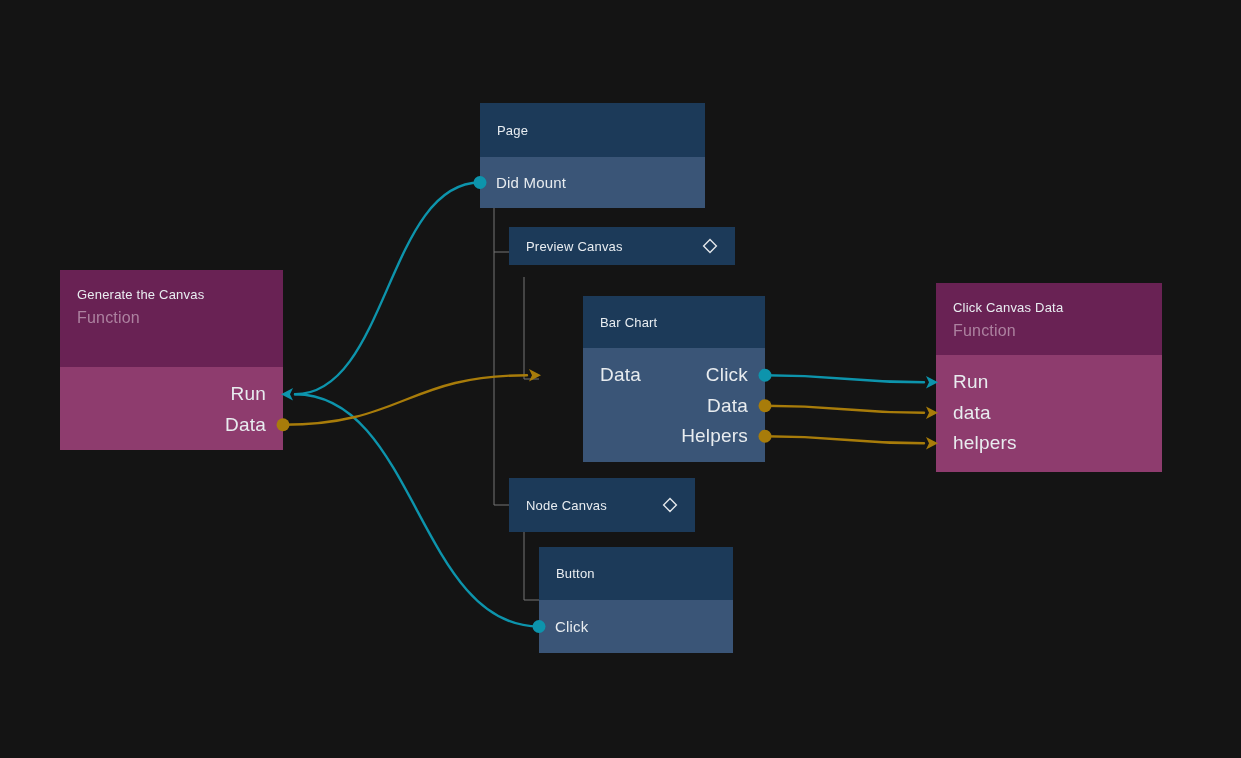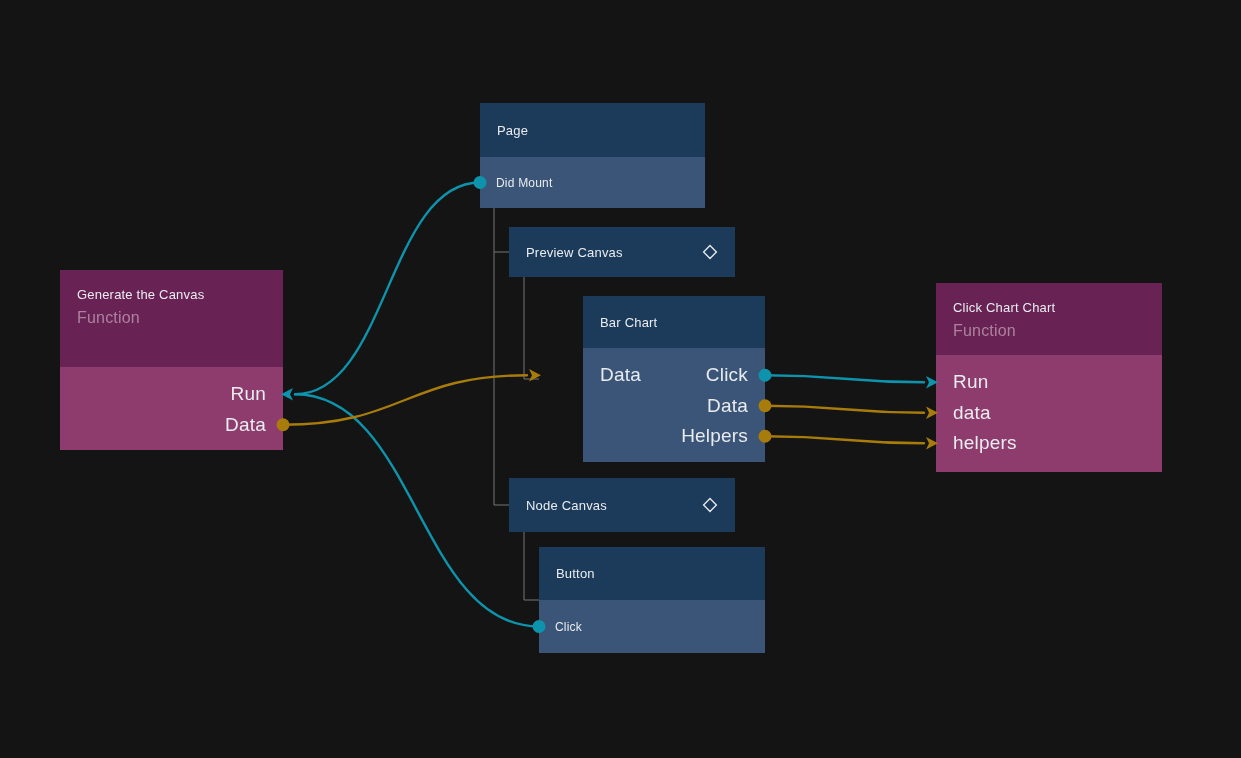--- a/index.html
+++ b/index.html
@@ -12,38 +12,38 @@
   .node.blue  .head{background:#1c3a59;}
   .title{font-size:13px;line-height:23px;color:#e9edf1;letter-spacing:.2px;}
   .node.purple .title{max-width:150px;}
   .subtitle{font-size:16px;line-height:23px;color:#ad82a0;letter-spacing:.2px;}
   .body{box-sizing:border-box;padding-top:12px;}
   .node.purple .body{background:#8e3c6e;}
   .node.blue  .body{background:#3a5577;}
   .prow{display:flex;align-items:center;justify-content:space-between;height:30.5px;
         padding:0 17px;font-size:19px;color:#e8ecef;letter-spacing:.2px;}
   .band{display:flex;align-items:center;padding:0 16px;background:#3a5577;
-        font-size:12px;color:#e8ecef;letter-spacing:.2px;}
+        font-size:15px;color:#e8ecef;letter-spacing:.2px;}
   .dicon{display:inline-flex;margin-left:12px;}
   #edge-layer{position:absolute;left:0;top:0;z-index:5;pointer-events:none;}
 </style>
 </head>
 <body>
 
 <div id="canvas" style="width: 1241px; height: 758px; background: rgb(20, 20, 20);">
     <div class="node blue" style="left: 480px; top: 103px; width: 225px;">
       <div class="head" style="height: 54px;">
         <div class="title">Page</div>
       </div>
       <div class="band" style="height: 51px;">
         <span>Did Mount</span>
       </div>
     </div>
     <div class="node blue" style="left: 509px; top: 227px; width: 226px;">
-      <div class="head" style="height: 50px;">
+      <div class="head" style="height: 38px;">
         <div class="title">Preview Canvas</div>
         <span class="dicon">
           <svg width="16" height="16" viewBox="0 0 16 16">
             <path d="M8 1.6 L14.4 8 L8 14.4 L1.6 8 Z" fill="none" stroke="#e2e6ea" stroke-width="1.4"></path>
           </svg>
         </span>
       </div>
     </div>
     <div class="node blue" style="left: 539px; top: 296px; width: 226px; padding-left: 44px;">
       <div class="head" style="height: 52px;">
@@ -57,31 +57,31 @@
         <div class="prow">
           <span></span>
           <span>Data</span>
         </div>
         <div class="prow">
           <span></span>
           <span>Helpers</span>
         </div>
       </div>
     </div>
-    <div class="node blue" style="left: 509px; top: 478px; width: 226px;">
+    <div class="node blue" style="left: 509px; top: 478px; width: 186px;">
       <div class="head" style="height: 54px;">
         <div class="title">Node Canvas</div>
         <span class="dicon">
           <svg width="16" height="16" viewBox="0 0 16 16">
             <path d="M8 1.6 L14.4 8 L8 14.4 L1.6 8 Z" fill="none" stroke="#e2e6ea" stroke-width="1.4"></path>
           </svg>
         </span>
       </div>
     </div>
-    <div class="node blue" style="left: 539px; top: 547px; width: 226px;">
+    <div class="node blue" style="left: 539px; top: 547px; width: 194px;">
       <div class="head" style="height: 53px;">
         <div class="title">Button</div>
       </div>
       <div class="band" style="height: 53px;">
         <span>Click</span>
       </div>
     </div>
     <div class="node purple" style="left: 60px; top: 270px; width: 223px;">
       <div class="head" style="height: 97px;">
         <div class="title">Generate the Canvas</div>
@@ -93,21 +93,21 @@
           <span>Run</span>
         </div>
         <div class="prow">
           <span></span>
           <span>Data</span>
         </div>
       </div>
     </div>
     <div class="node purple" style="left: 936px; top: 283px; width: 226px;">
       <div class="head" style="height: 72px;">
-        <div class="title">Click Chart Chart</div>
+        <div class="title">Click Canvas Data</div>
         <div class="subtitle">Function</div>
       </div>
       <div class="body" style="height: 117px;">
         <div class="prow">
           <span>Run</span>
           <span></span>
         </div>
         <div class="prow">
           <span>data</span>
           <span></span>

